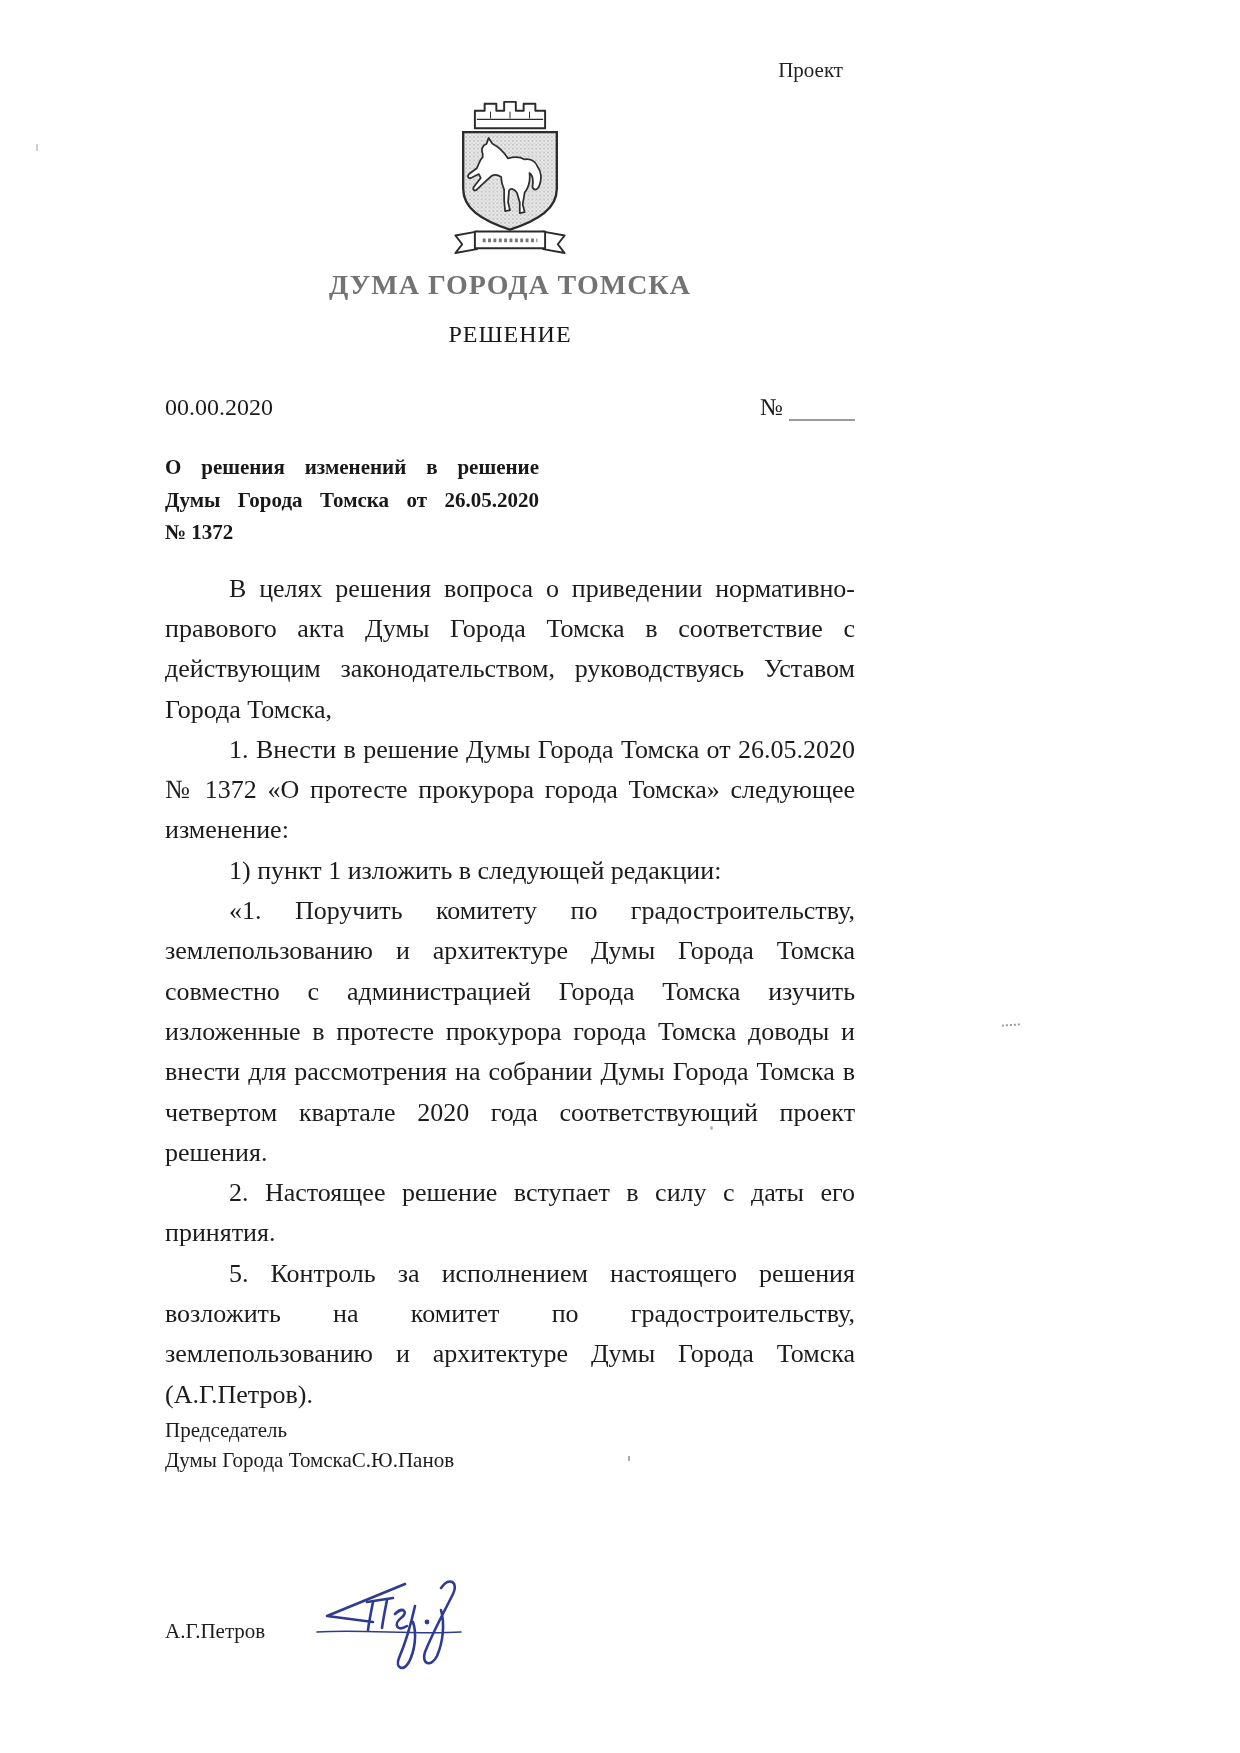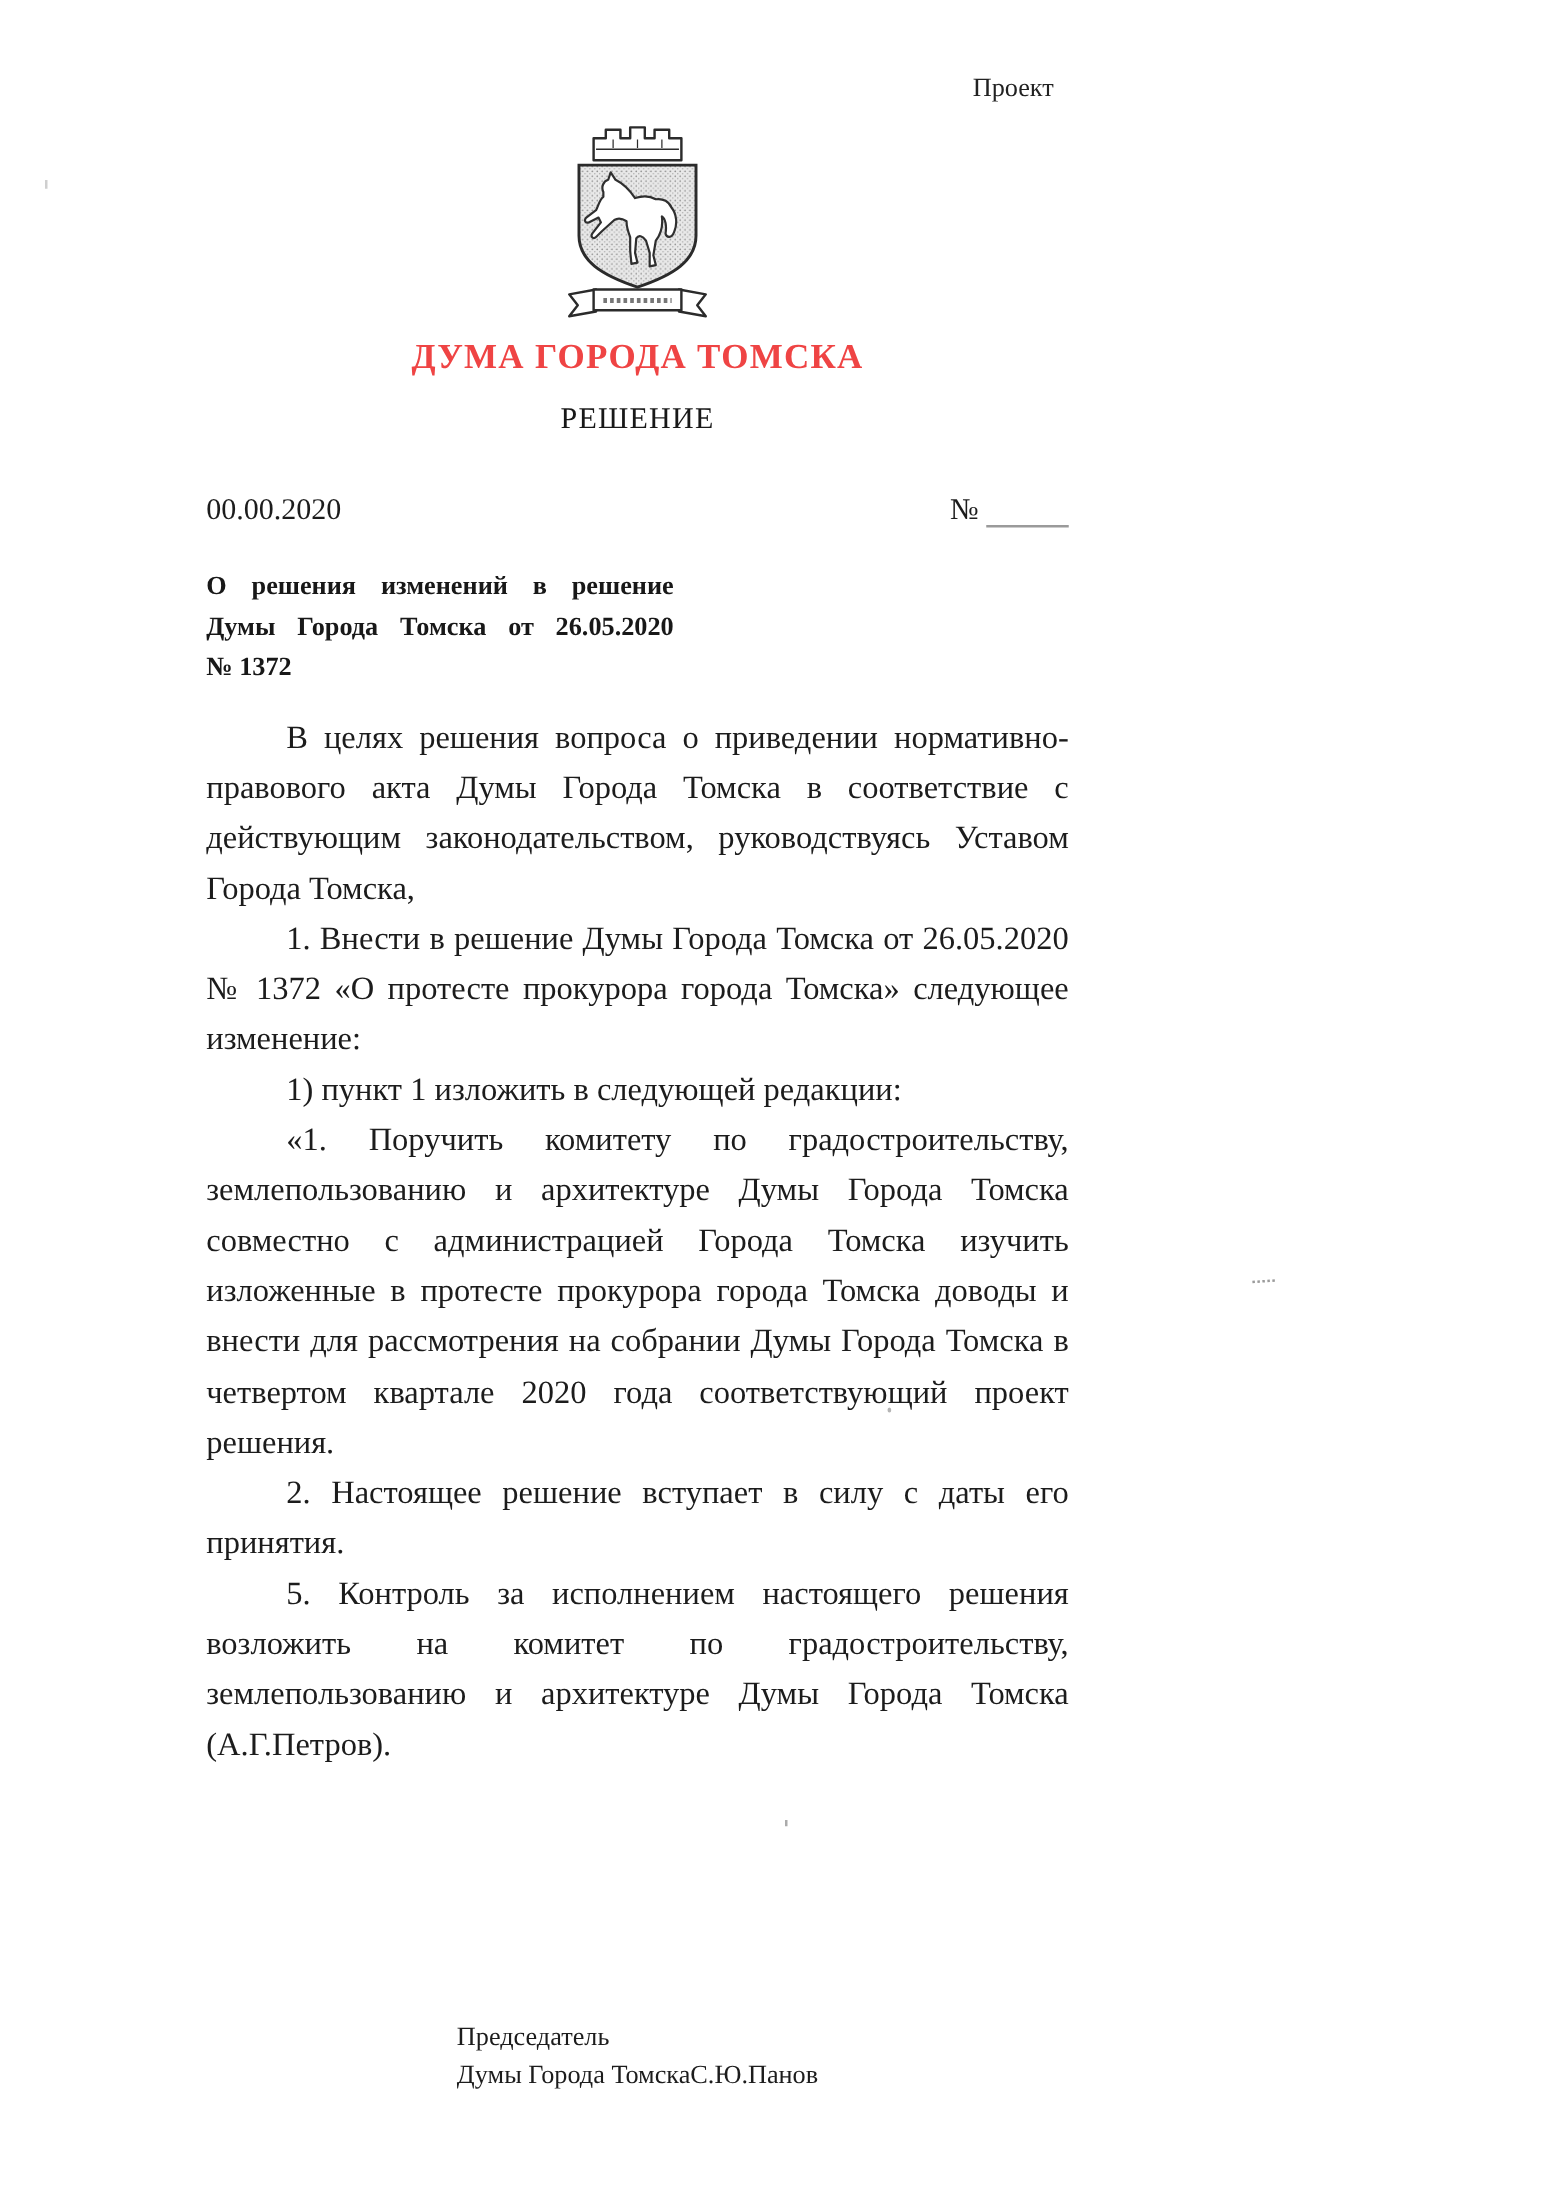--- a/index.html
+++ b/index.html
@@ -27,21 +27,21 @@
     margin-top:14px;
     text-align:center;
   }
   .emblem-wrap svg{display:inline-block;}
   .org-name{
     margin-top:10px;
     text-align:center;
     font-size:28px;
     font-weight:bold;
     letter-spacing:1px;
-    color:#ef4444;
+    color:#737373;
   }
   .doc-type{
     margin-top:20px;
     text-align:center;
     font-size:24px;
     font-weight:normal;
     letter-spacing:1px;
     color:#181818;
   }
   .meta-row{
@@ -77,23 +77,22 @@
     text-align:justify;
     text-indent:64px;
   }
   .intro{margin-top:20px;}
   .resolved{
     margin:32px 0 30px 0;
     text-align:center;
     font-size:21px;
   }
   .sign-block{
-    margin-top:198px;
     display:flex;
-    justify-content:center;
+    justify-content:flex-start;
     align-items:flex-end;
     font-size:21px;
     line-height:1.45;
   }
   .signature-row{
     margin-top:96px;
     display:flex;
     align-items:center;
     font-size:21px;
   }

